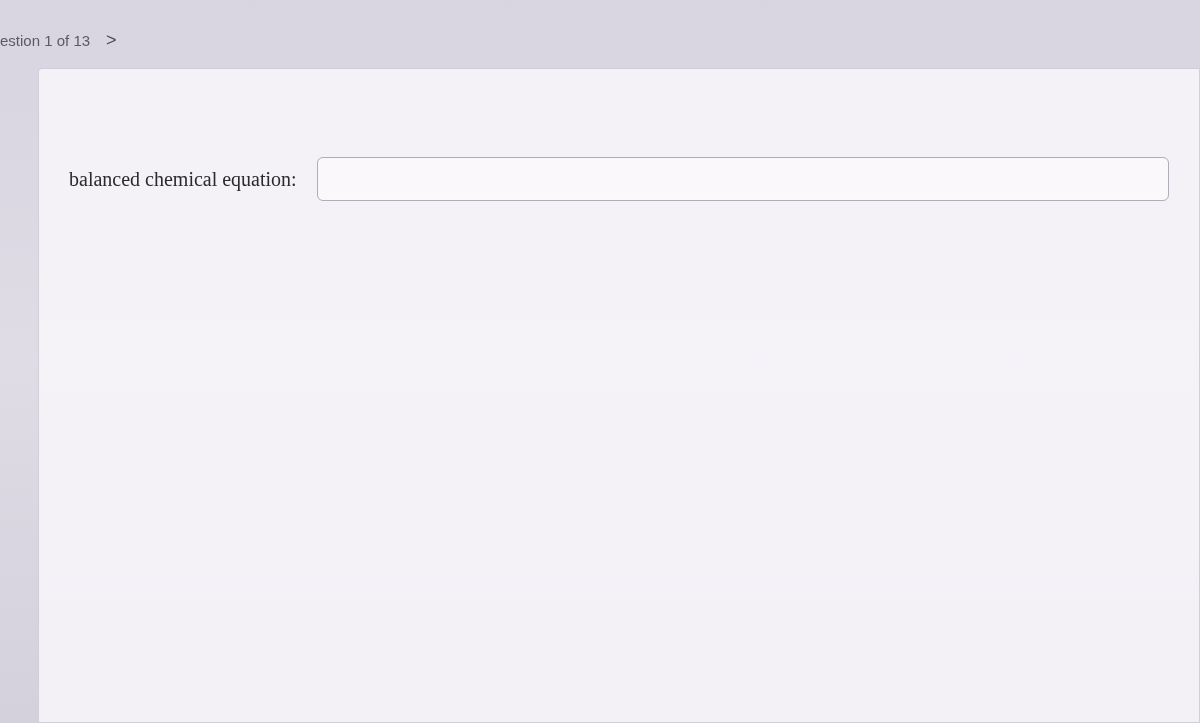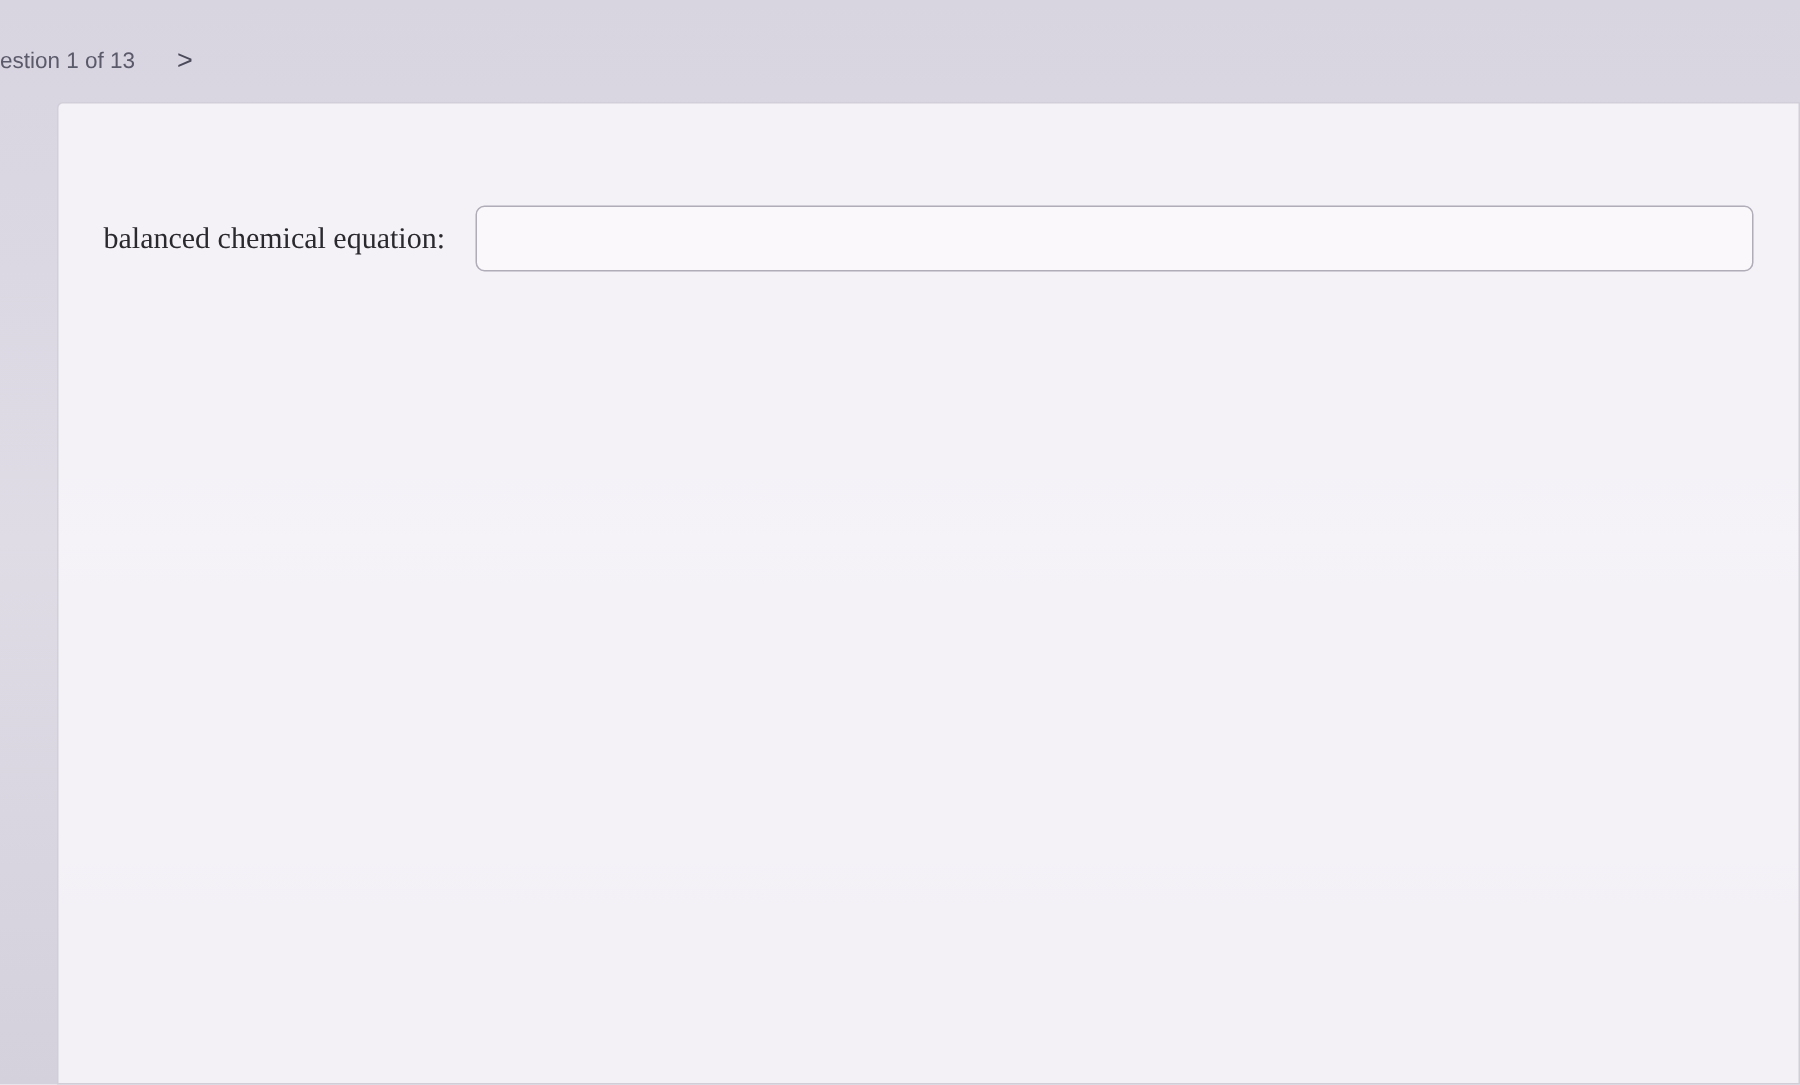--- a/index.html
+++ b/index.html
@@ -16,21 +16,21 @@
       overflow: hidden;
       position: relative;
     }
     
     .header-bar {
       position: absolute;
       top: 28px;
       left: 0;
       display: flex;
       align-items: center;
-      gap: 20px;
+      gap: 8px;
       font-family: Arial, Helvetica, sans-serif;
       font-size: 15px;
       color: #5a5a6a;
       justify-content: flex-end;
     }
     
     .question-counter {
       color: #5a5a6a;
       font-weight: 500;
     }
@@ -57,21 +57,21 @@
     .question-text {
       font-size: 21px;
       color: #2a2a2e;
       line-height: 1.5;
       font-family: Georgia, 'Times New Roman', serif;
     }
     
     .answer-row {
       display: flex;
       align-items: center;
-      margin-top: 40px;
+      margin-top: 60px;
       gap: 20px;
     }
     
     .answer-label {
       font-size: 20px;
       color: #2a2a2e;
       font-family: Georgia, 'Times New Roman', serif;
       white-space: nowrap;
     }
     

